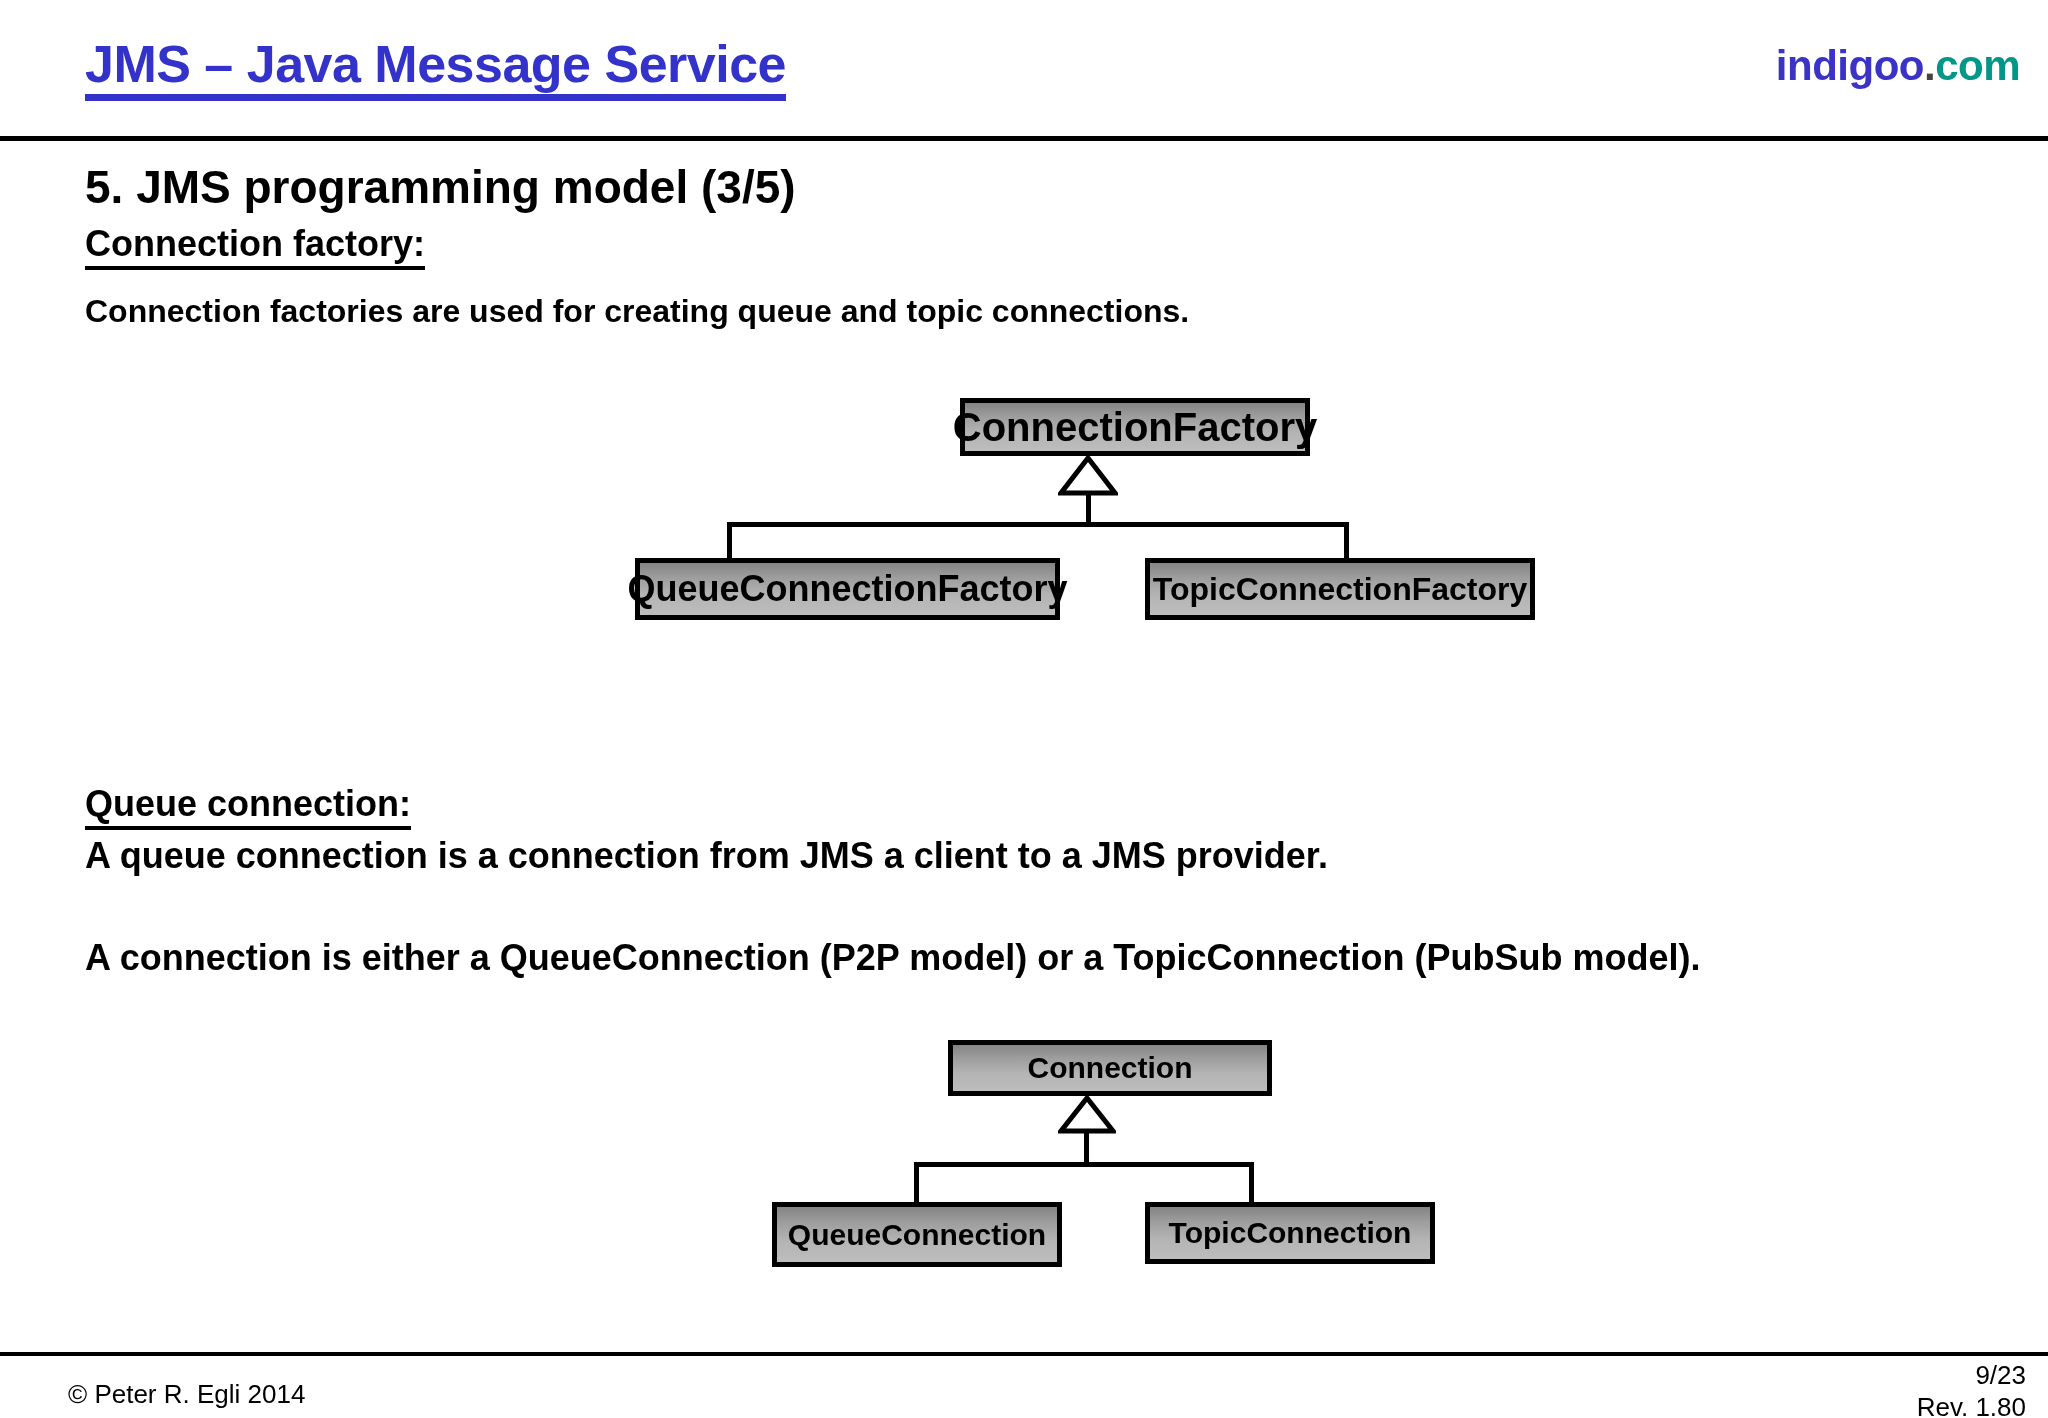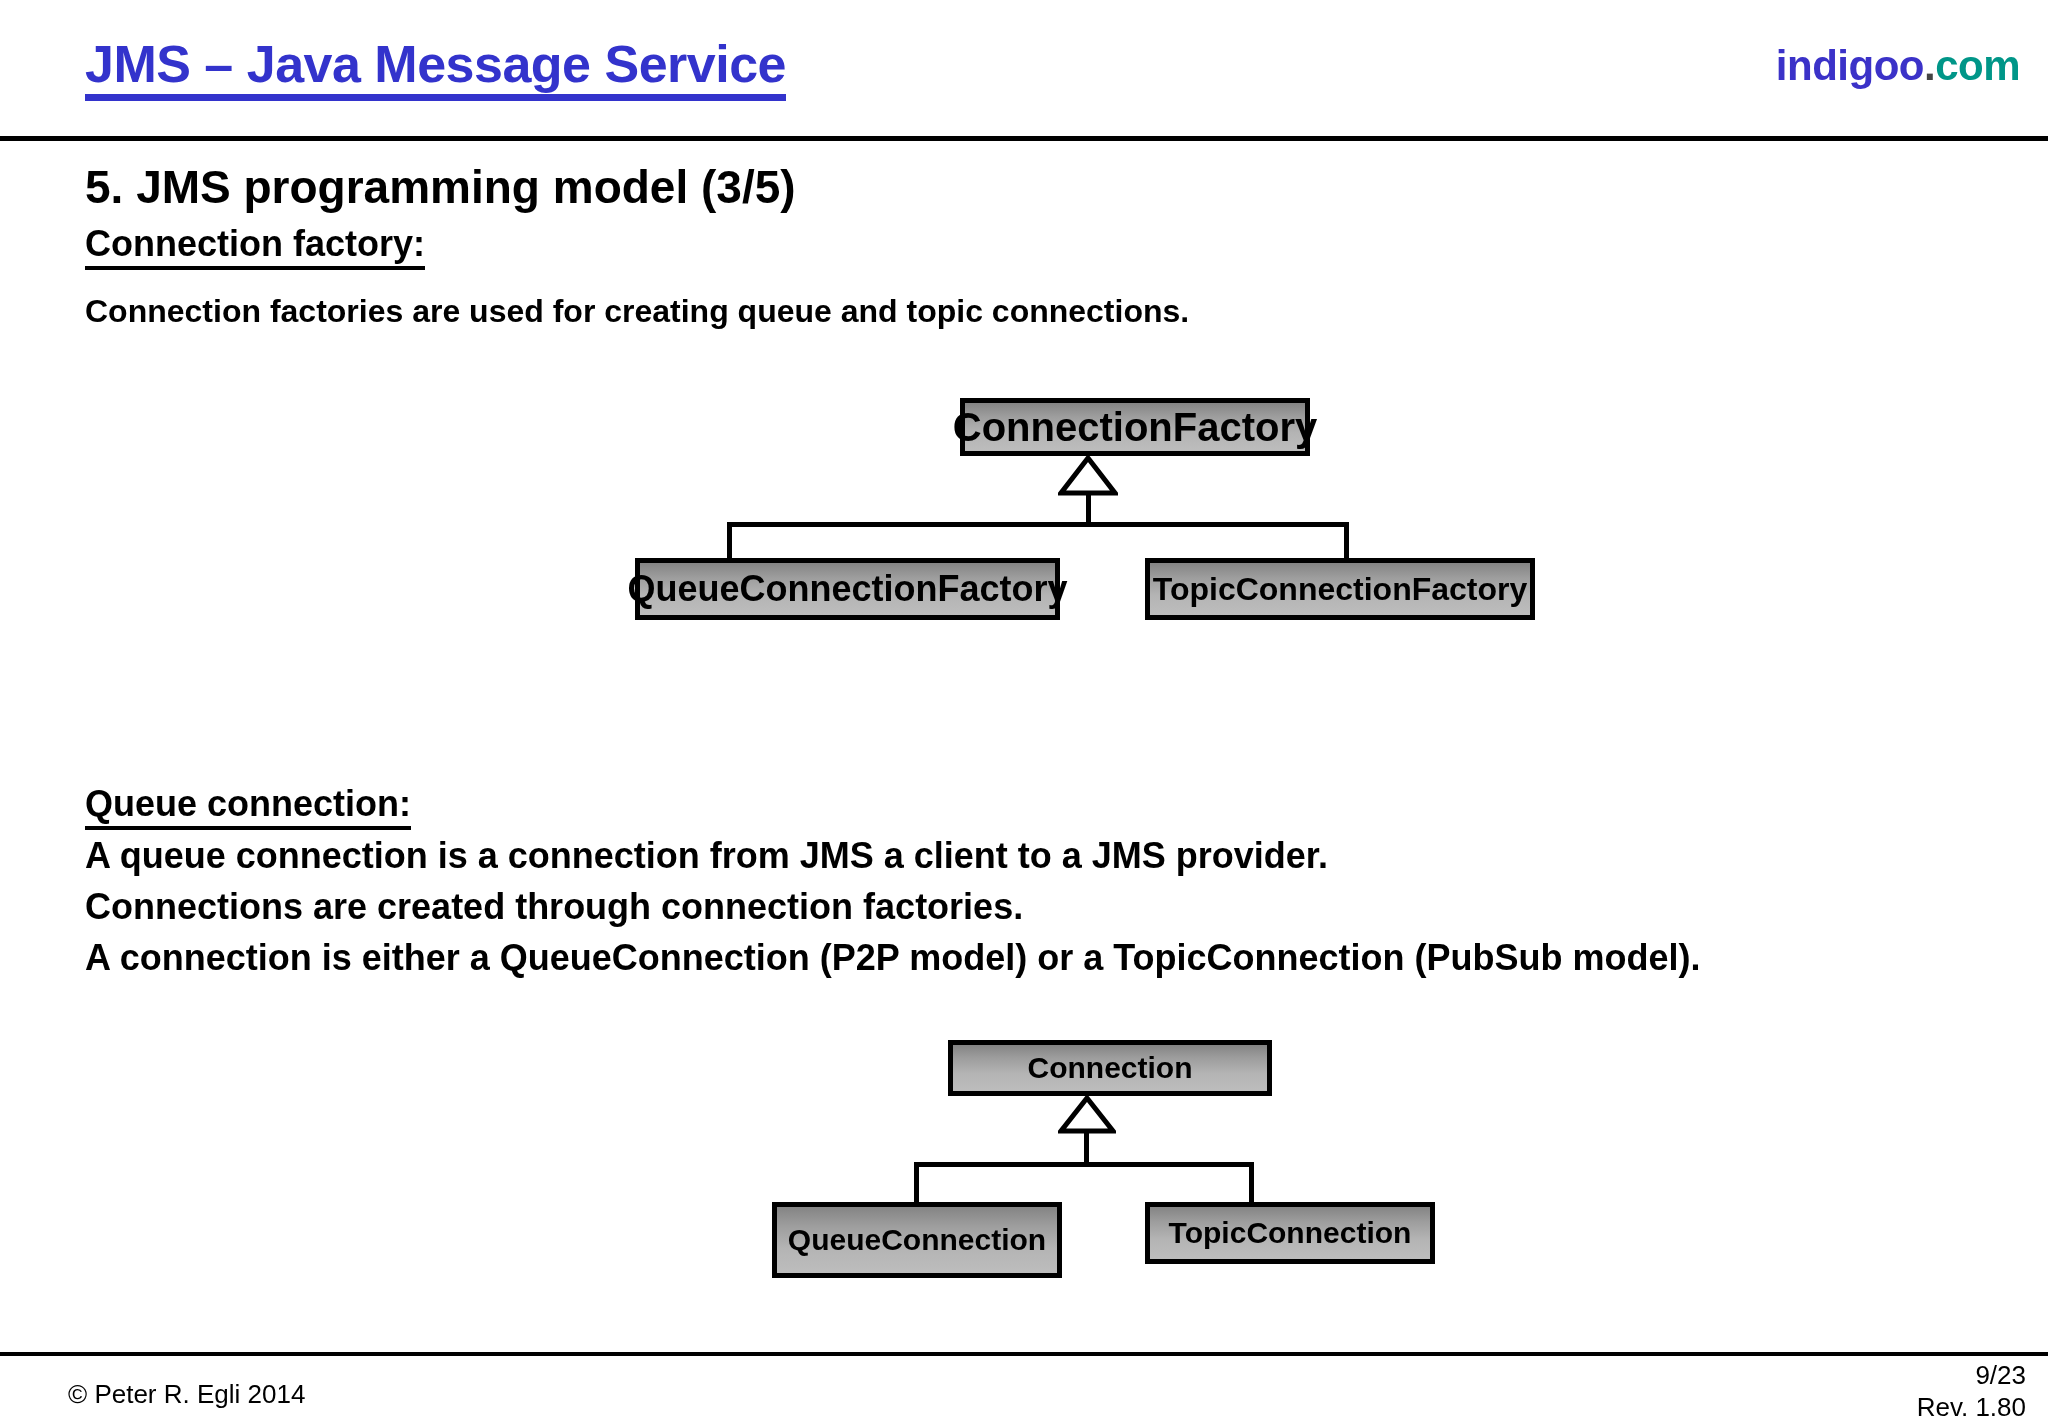--- a/index.html
+++ b/index.html
@@ -177,21 +177,20 @@
   <div class="body-text" id="section-title">5. JMS programming model (3/5)</div>
 
   <div class="body-text" id="sub-1">Connection factory:</div>
 
   <div class="body-text" id="para-1">Connection factories are used for creating queue and topic connections.</div>
 
   <div class="body-text" id="sub-2">Queue connection:</div>
 
   <div class="body-text" id="para-2a">A queue connection is a connection from JMS a client to a JMS provider.</div>
 
-  <div class="body-text" id="para-2b">Connections are created through connection factories.</div>
 
   <div class="body-text" id="para-2c">A connection is either a QueueConnection (P2P model) or a TopicConnection (PubSub model).</div>
 
   <div>
 
     <div class="uml-box" style="left:960px; top:398px; width:350px; height:58px; font-size:40px;">ConnectionFactory</div>
 
     <div class="uml-triangle" style="left:1058px; top:456px;">
       <svg width="60" height="40" viewBox="0 0 60 40">
         <polygon points="30,2 57,37 3,37" fill="#ffffff" stroke="#000000" stroke-width="5"></polygon>
@@ -220,21 +219,21 @@
       </svg>
     </div>
 
     <div class="uml-line vert" style="left:1084px; top:1130px; height:36px;"></div>
 
     <div class="uml-line horz" style="left:914px; top:1162px; width:340px;"></div>
 
     <div class="uml-line vert" style="left:914px; top:1162px; height:42px;"></div>
     <div class="uml-line vert" style="left:1249px; top:1162px; height:42px;"></div>
 
-    <div class="uml-box" style="left:772px; top:1202px; width:290px; height:76px; font-size:30px;">QueueConnection</div>
+    <div class="uml-box" style="left:772px; top:1202px; width:290px; height:65px; font-size:30px;">QueueConnection</div>
 
     <div class="uml-box" style="left:1145px; top:1202px; width:290px; height:62px; font-size:30px;">TopicConnection</div>
   </div>
 
   <div id="footer-rule"></div>
 
   <div id="copyright">© Peter R. Egli 2014</div>
 
   <div id="page-num">9/23</div>
 

